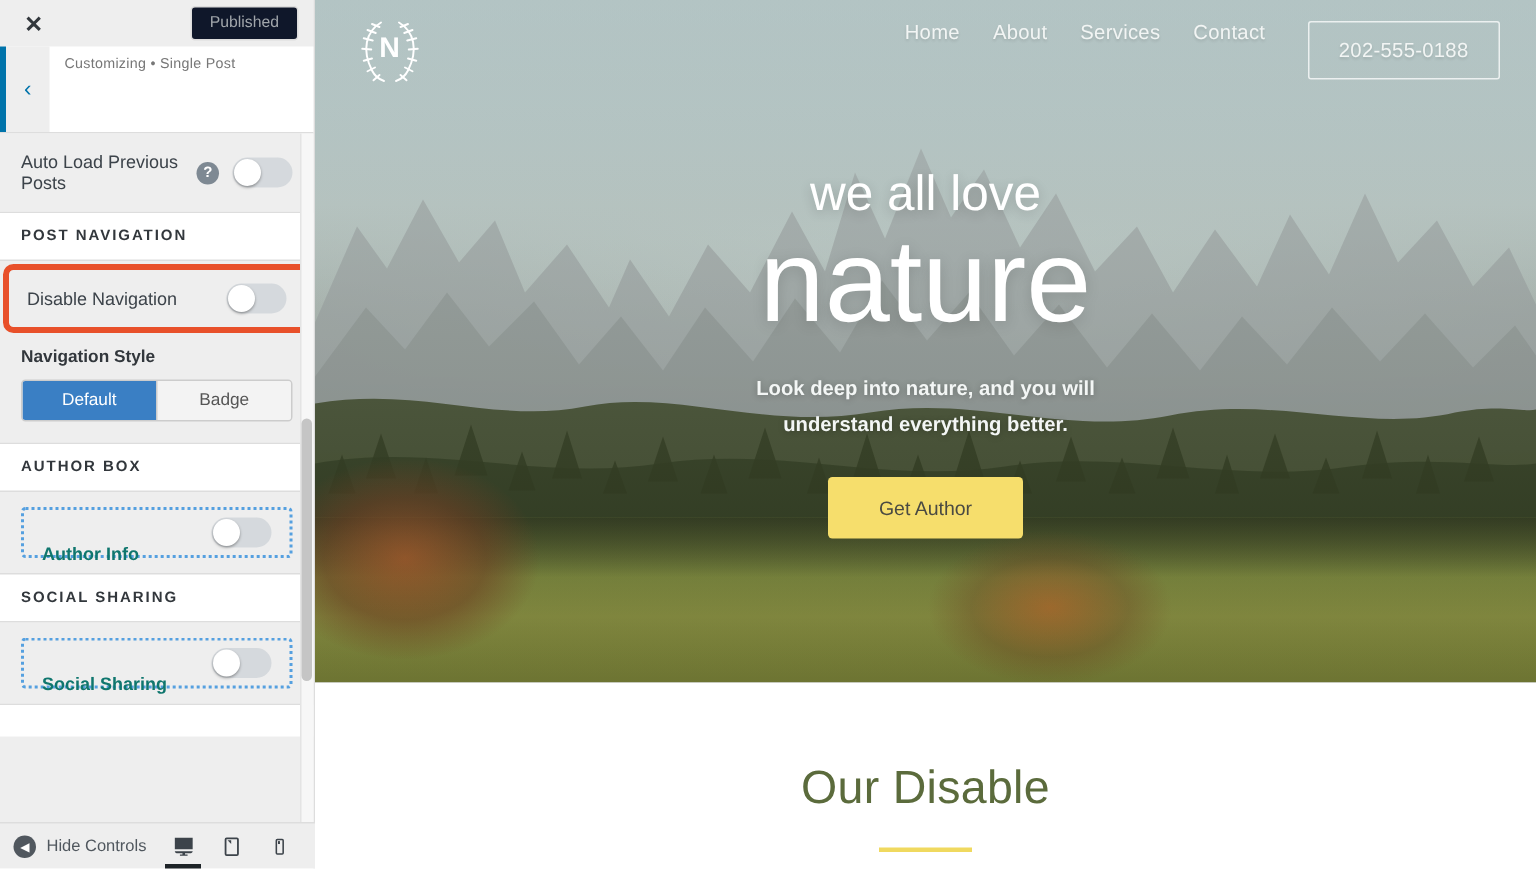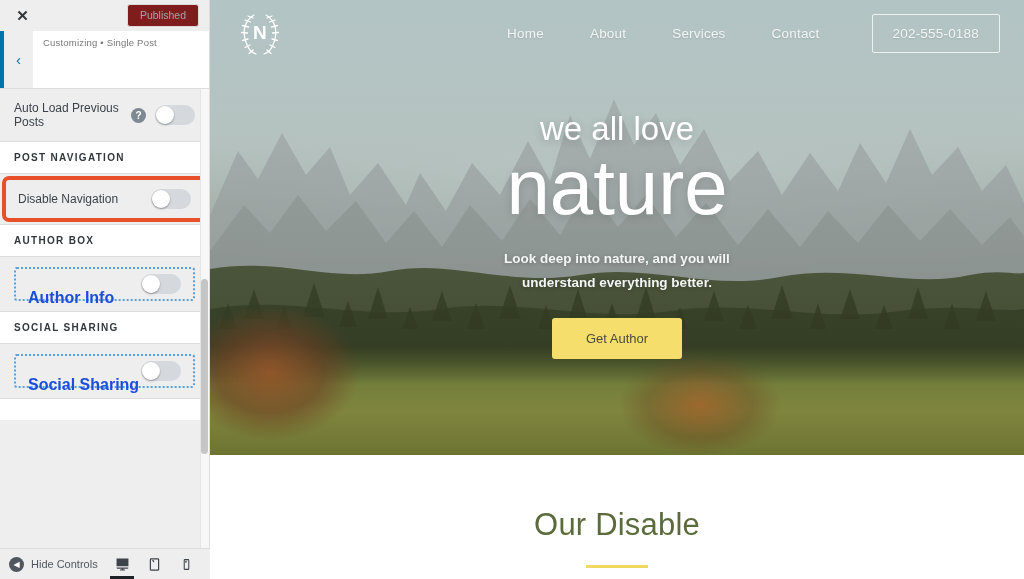--- a/index.html
+++ b/index.html
@@ -27,21 +27,21 @@
     position: relative;
   }
   .cp-close {
     position: absolute; left: 0; top: 0;
     width: 45px; height: 31px;
     display: flex; align-items: center; justify-content: center;
     color: #32373c; font-size: 15px; font-weight: bold;
     cursor: pointer;
   }
   .cp-publish {
-    background: #7f1d1d; border: 1px solid #dcdcdc; border-radius: 3px;
+    background: #0f172a; border: 1px solid #dcdcdc; border-radius: 3px;
     color: #a0a5aa; font-size: 10.5px;
     padding: 5px 12px; line-height: 1;
     cursor: default;
   }
 
   .cp-header {
     height: 58px; background: #fff;
     display: flex; align-items: stretch;
     border-bottom: 1px solid #ddd;
     position: relative;
@@ -113,21 +113,21 @@
   }
 
   .dotted-row {
     border: 2px dotted #55a0e0;
     border-radius: 3px;
     margin: 10px 14px;
     height: 34px;
     background: #eee;
     padding: 0 12px;
   }
-  .dotted-row .row-label { font-weight: bold; font-size: 16px; color: #1d4ed8; margin-top: 27px; }
+  .dotted-row .row-label { font-weight: bold; font-size: 12px; color: #0f766e; margin-top: 27px; }
 
   .navstyle-block { background: #eee; padding: 8px 14px 14px 14px; }
   .navstyle-label { font-size: 11.5px; font-weight: bold; color: #32373c; margin-bottom: 9px; }
   .btn-group { display: flex; border-radius: 3px; overflow: hidden; border: 1px solid #ccc; }
   .btn-group .seg {
     flex: 1; text-align: center; font-size: 11.5px;
     padding: 7px 0; cursor: pointer; background: #f3f3f3; color: #555;
   }
   .btn-group .seg.active { background: #3a7fc4; color: #fff; }
   .btn-group .seg + .seg { border-left: 1px solid #ccc; }
@@ -209,21 +209,21 @@
   .site-header {
     position: absolute; top: 0; left: 0; right: 0; height: 66px;
     display: flex; align-items: center; padding: 0 24px; z-index: 5;
   }
   .logo { width: 52px; height: 52px; position: relative; color: #fff; }
   .logo svg { width: 52px; height: 52px; display:block; }
   .logo .letter {
     position: absolute; inset: 0; display: flex; align-items: center; justify-content: center;
     font-size: 19px; font-weight: 700; color: #fff; letter-spacing: .5px;
   }
-  .nav { margin-left: auto; display: flex; align-items: center; gap: 46px; }
+  .nav { margin-left: auto; display: flex; align-items: flex-start; gap: 22px; }
   .nav a {
     color: #f2f5f4; font-size: 13.5px; text-decoration: none; letter-spacing: .2px;
     text-shadow: 0 1px 2px rgba(0,0,0,.12);
   }
   .phone-btn {
     border: 1px solid rgba(255,255,255,.75); border-radius: 2px;
     color: #f4f6f5; font-size: 13px; padding: 11px 20px; margin-left: 6px;
     letter-spacing: .4px; cursor: pointer; text-decoration: none;
   }
 
@@ -294,20 +294,27 @@
 
       <div class="row highlight-row">
         <span class="row-label">Disable Navigation</span>
         <span class="row-right">
           <span class="toggle">
               <span class="knob"></span>
             </span>
         </span>
       </div>
 
+      <div class="navstyle-block">
+        <div class="navstyle-label">Navigation Style</div>
+        <div class="btn-group">
+          <div class="seg active">Default</div>
+          <div class="seg">Badge</div>
+        </div>
+      </div>
 
       <div class="section-head">AUTHOR BOX</div>
 
       <div class="row dotted-row">
         <span class="row-label">Author Info</span>
         <span class="row-right">
           <span class="toggle">
               <span class="knob"></span>
             </span>
         </span>

